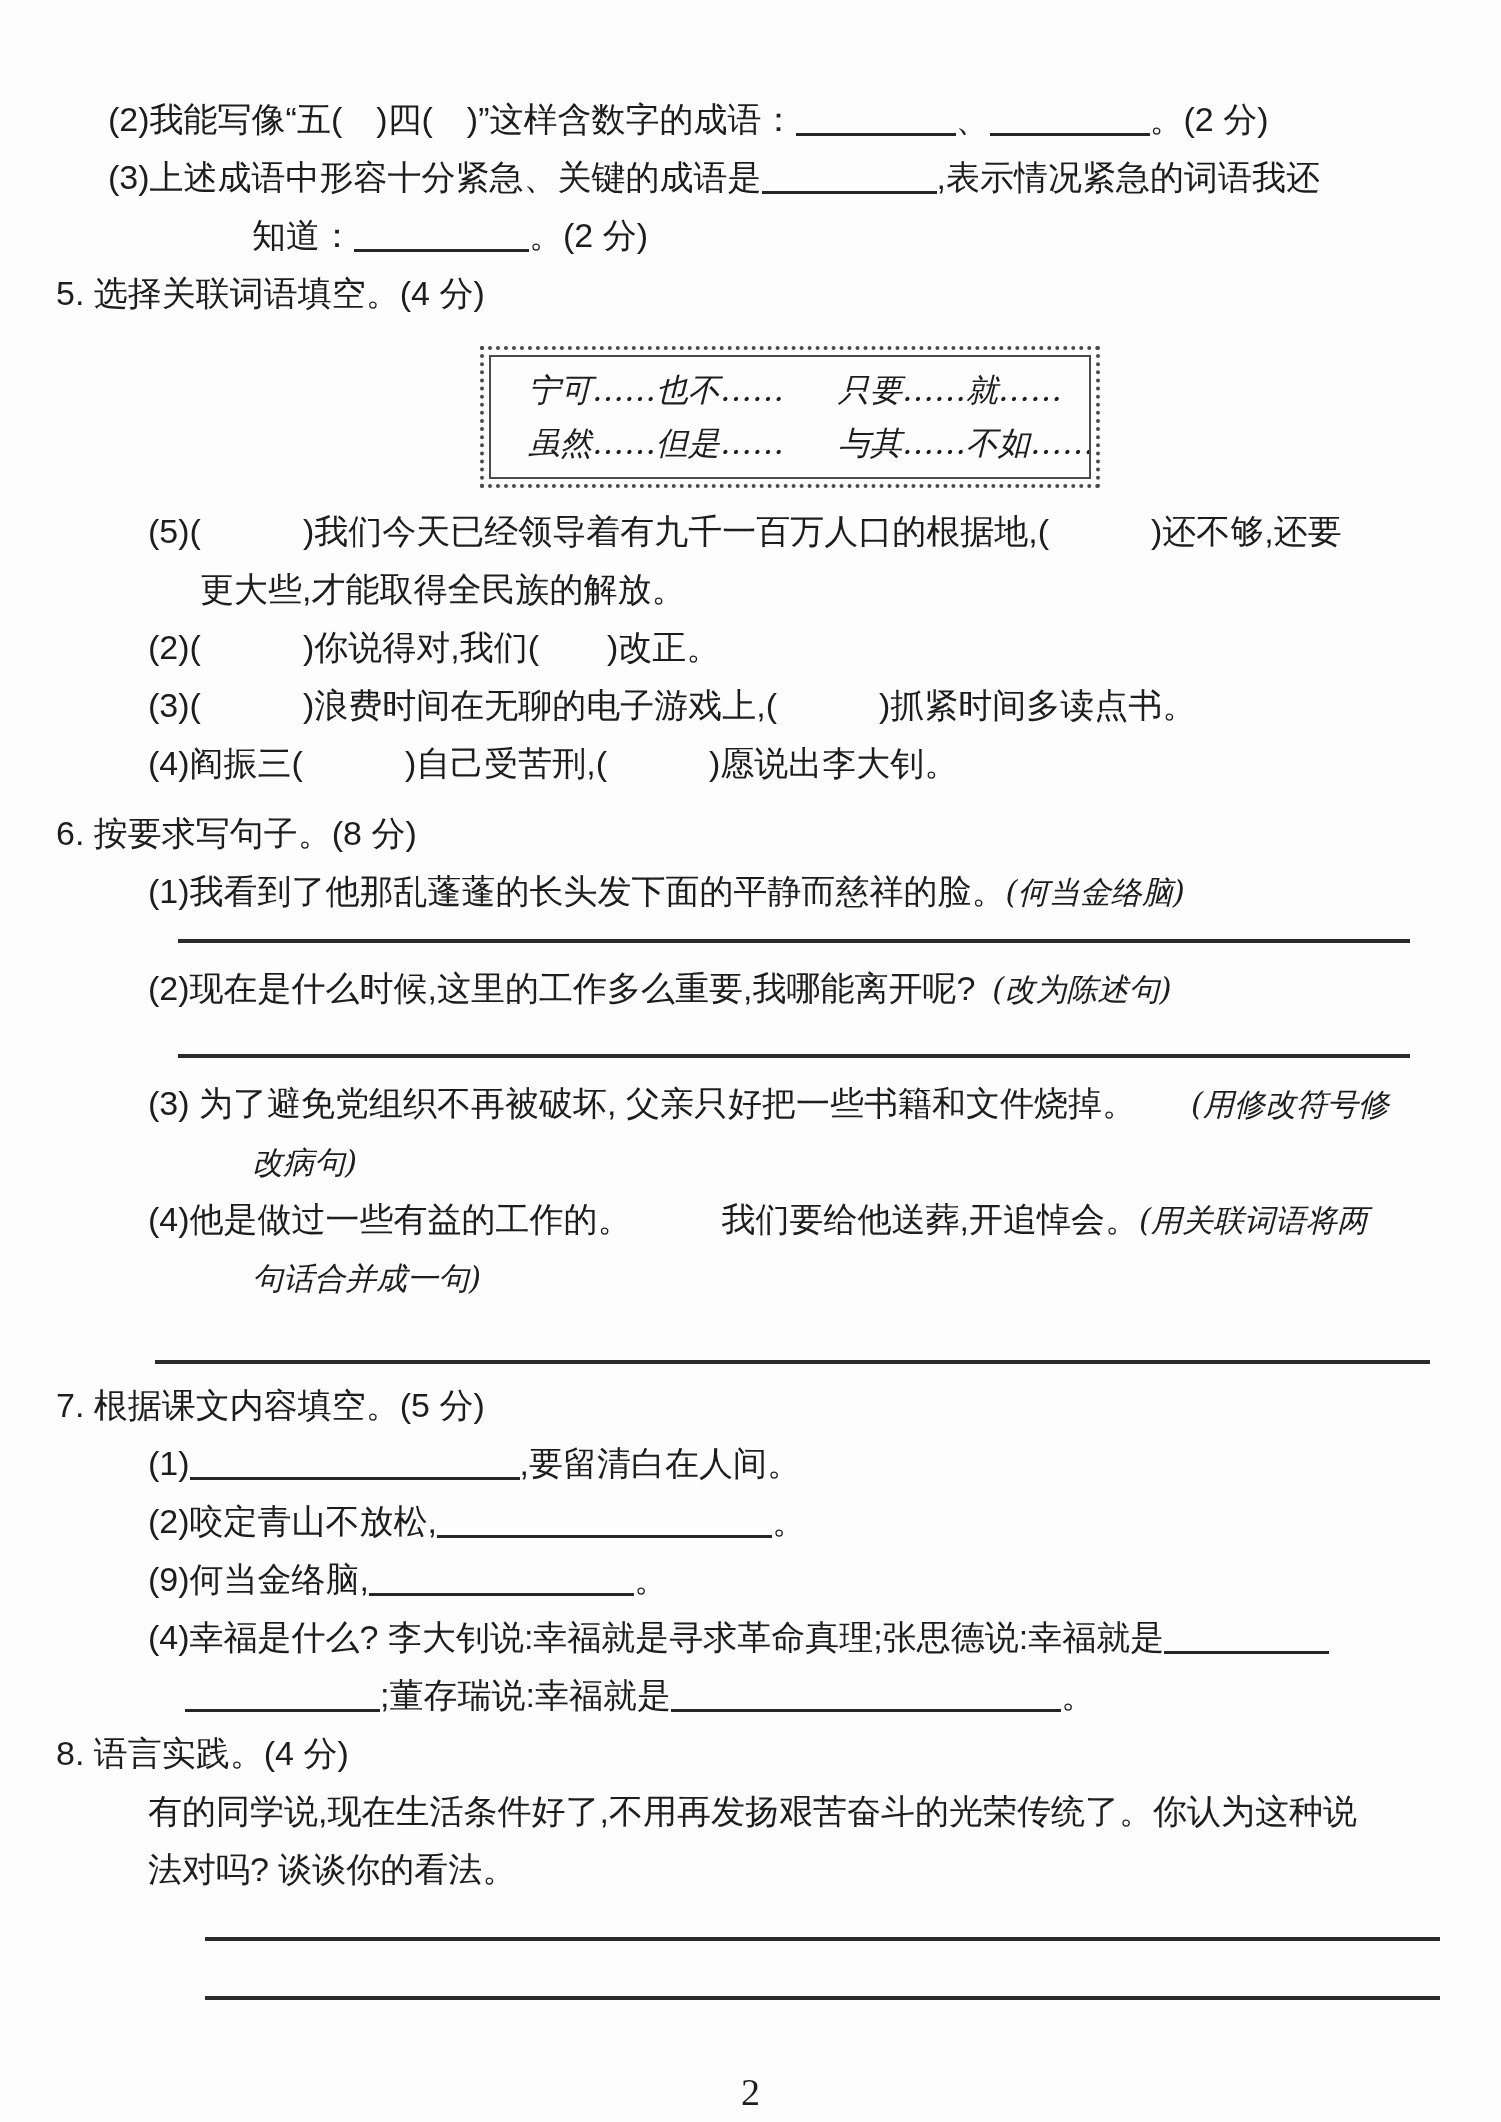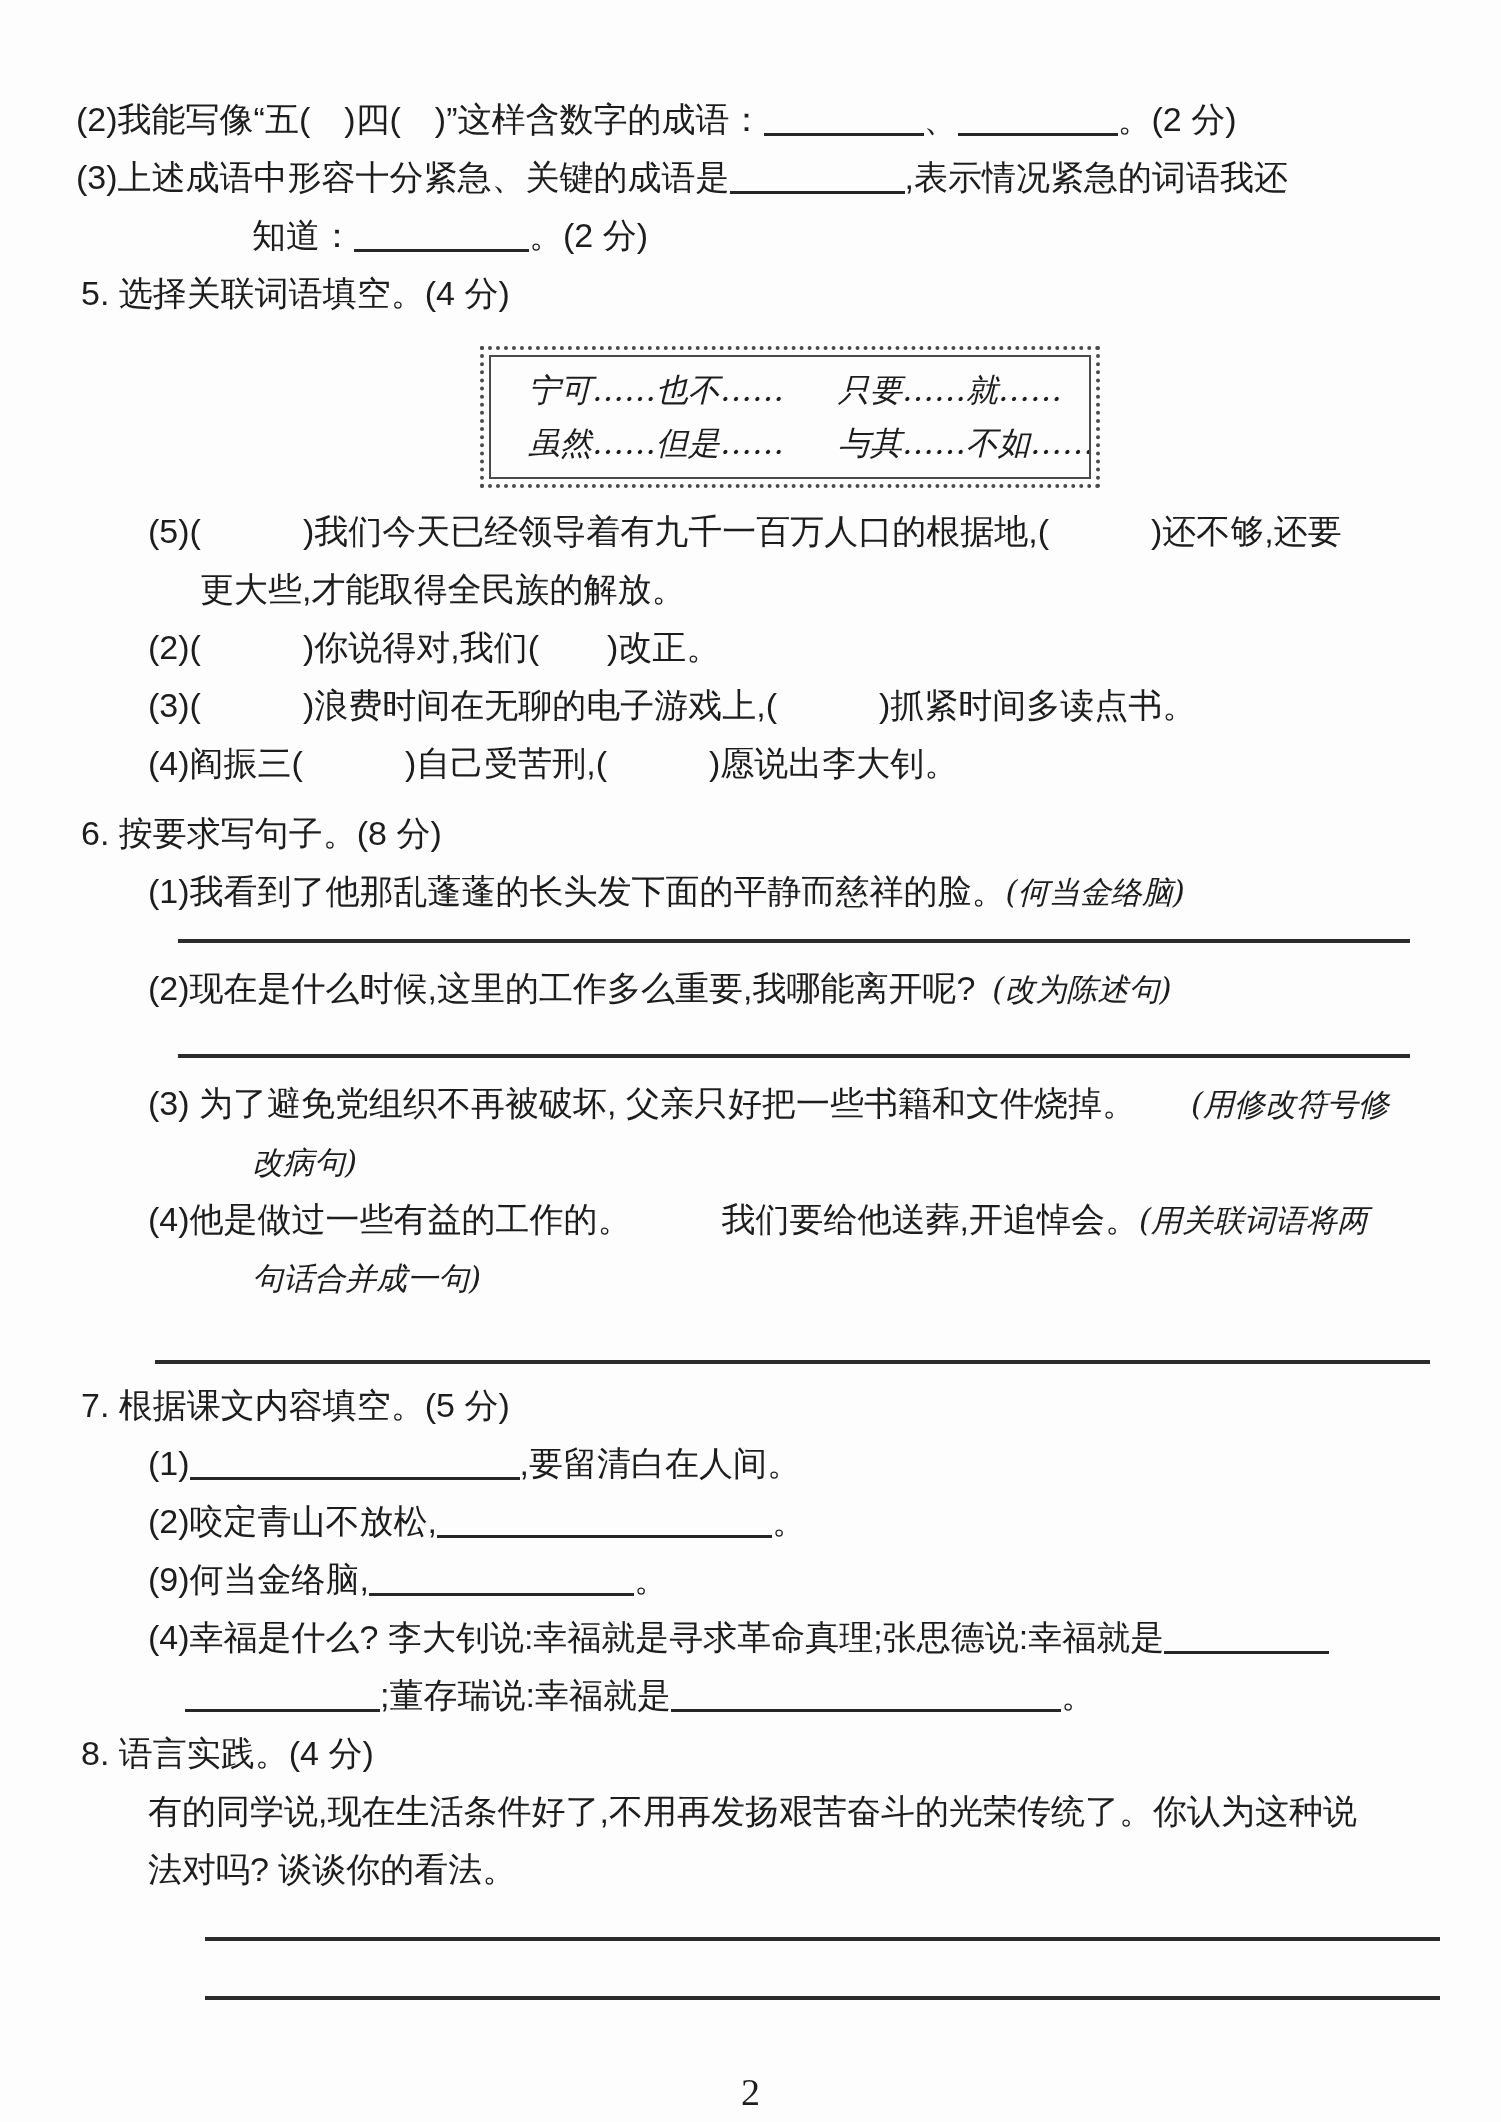--- a/index.html
+++ b/index.html
@@ -8,23 +8,23 @@
     width:1501px;height:2122px;
     background:#fdfdfd;
     color:#1d1d1d;
     font-family:"Liberation Sans","DejaVu Sans",sans-serif;
     font-size:34px;
     overflow:hidden;
     box-sizing:border-box;
     padding-top:90px;
   }
   .line{height:58px;line-height:58px;white-space:nowrap;}
-  .pl-main{padding-left:81px;}
+  .pl-main{padding-left:56px;}
   .pl-sub{padding-left:148px;}
-  .pl-sub4{padding-left:76px;}
+  .pl-sub4{padding-left:108px;}
   .pl-cont{padding-left:252px;}
   .pl-cont5{padding-left:200px;}
   .pl-blankstart{padding-left:185px;}
 
   .blank{
     display:inline-block;
     height:26px;
     border-bottom:3px solid #262626;
     vertical-align:-5px;
   }

